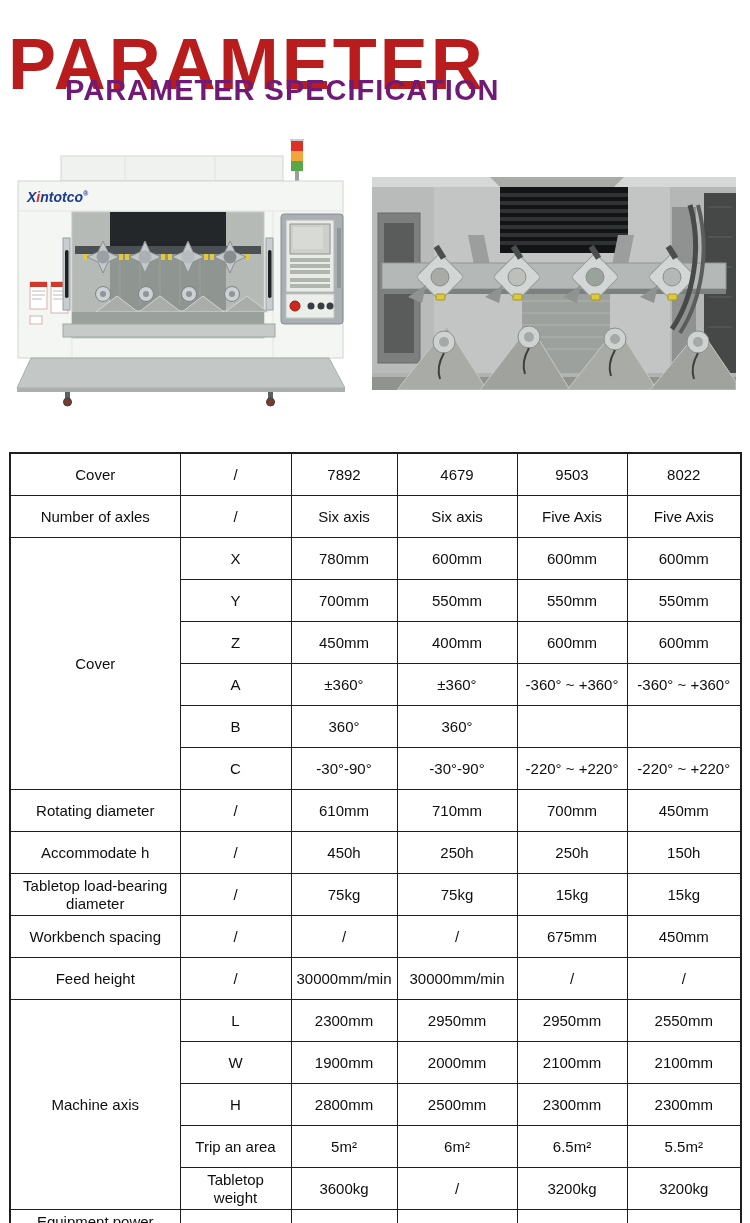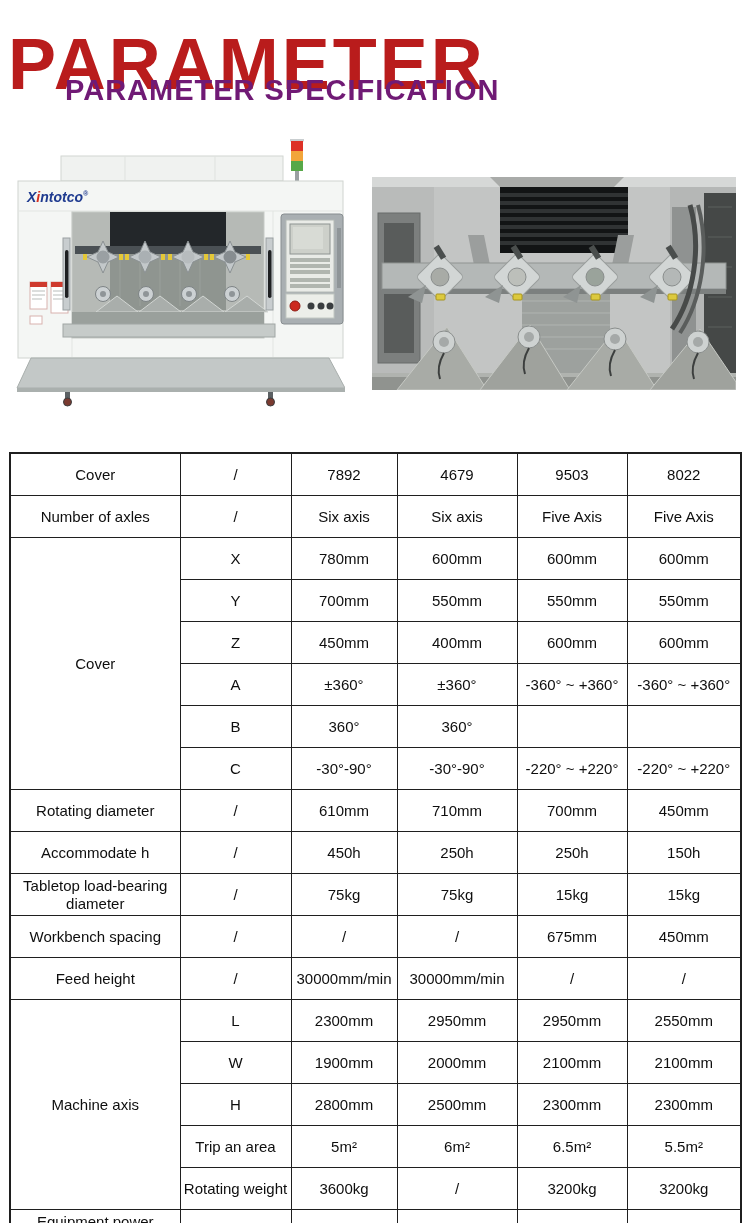--- a/index.html
+++ b/index.html
@@ -414,21 +414,21 @@
       <td>2300mm</td>
     </tr>
     <tr>
       <td>Trip an area</td>
       <td>5m²</td>
       <td>6m²</td>
       <td>6.5m²</td>
       <td>5.5m²</td>
     </tr>
     <tr>
-      <td>Rotating weight</td>
+      <td>Tabletop weight</td>
       <td>3600kg</td>
       <td>/</td>
       <td>3200kg</td>
       <td>3200kg</td>
     </tr>
     <tr>
       <td>Equipment power source</td>
       <td>/</td>
       <td>380V-6KVA</td>
       <td>380V-8KVA</td>

